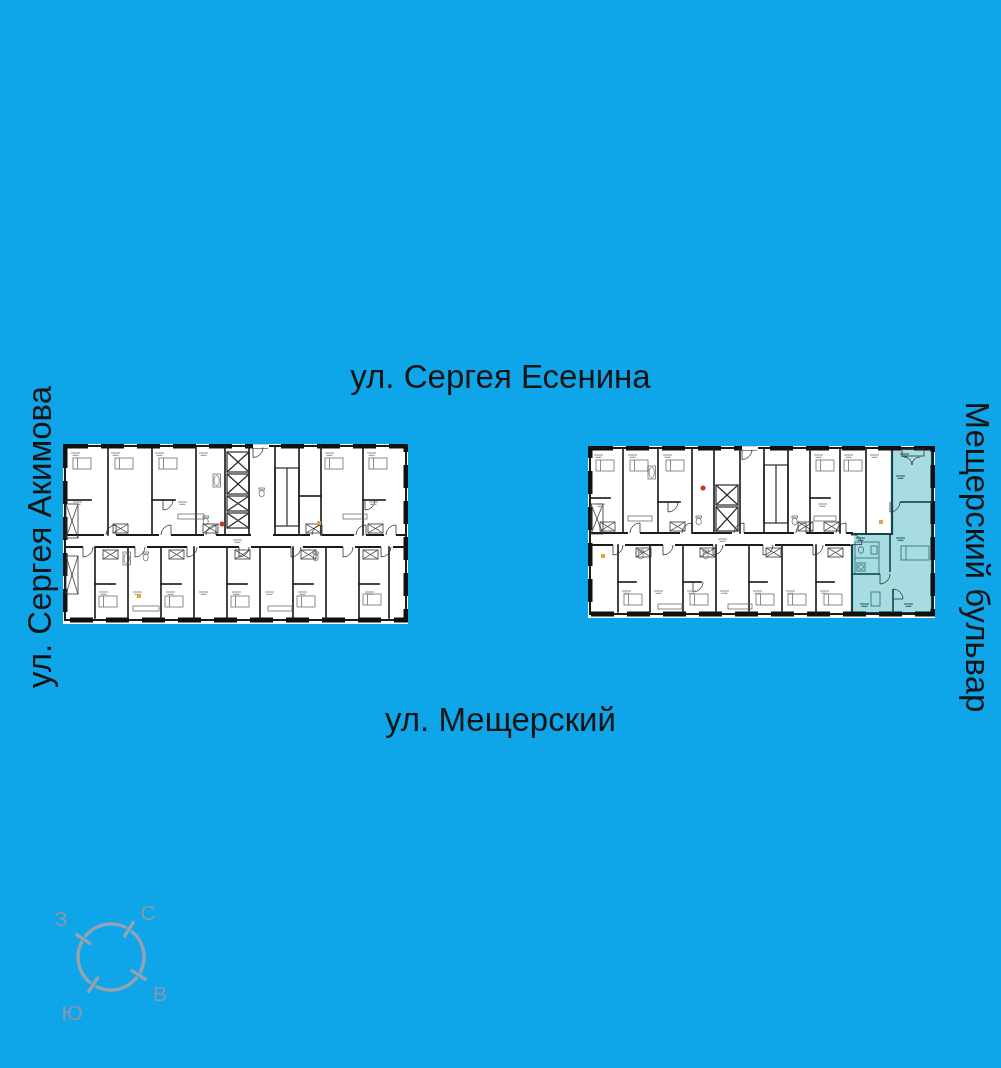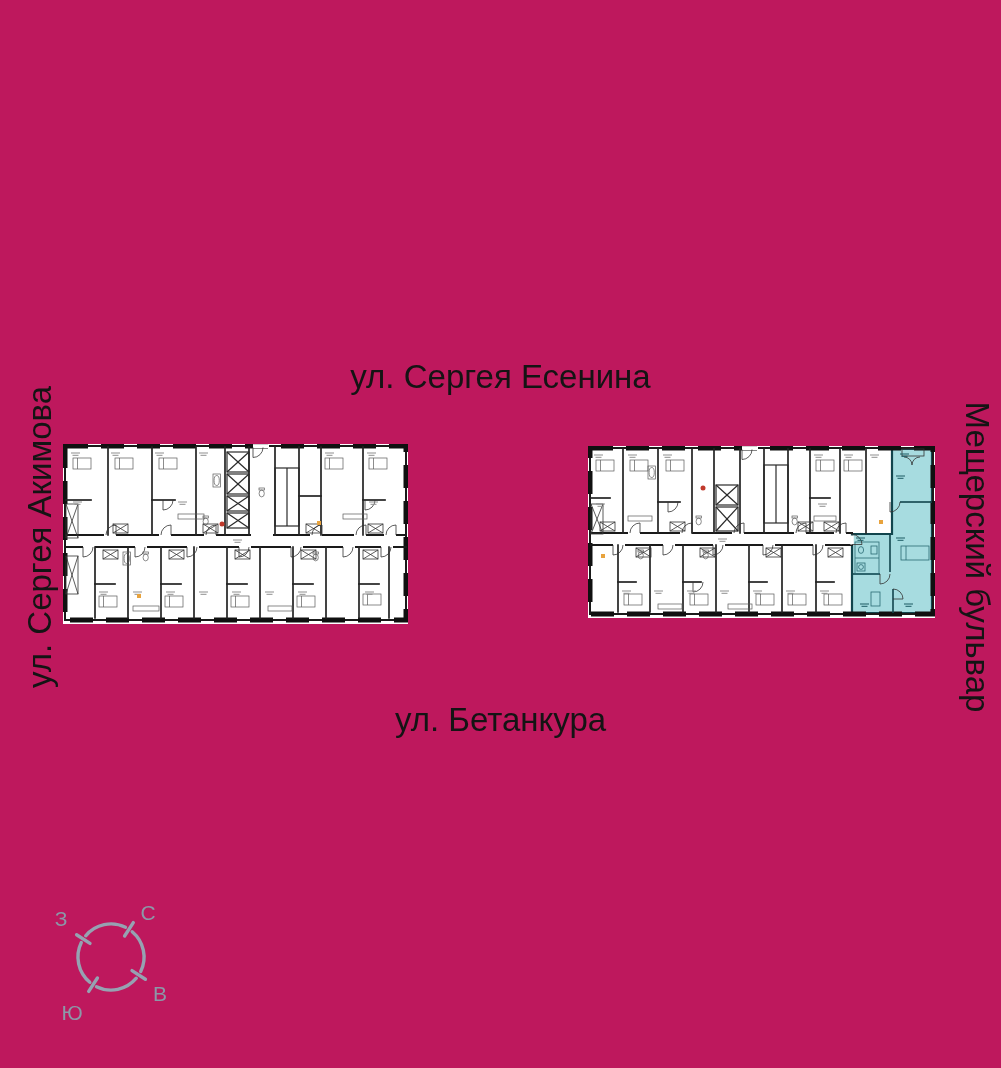--- a/index.html
+++ b/index.html
@@ -1,16 +1,16 @@
 <!DOCTYPE html>
 <html><head>
 <meta charset="utf-8">
 <style>
   html,body{margin:0;padding:0;background:#ffffff;}
-  .canvas{position:relative;width:1001px;height:1068px;background:#be185d;overflow:hidden;
+  .canvas{position:relative;width:1001px;height:1068px;background:#0ea5e9;overflow:hidden;
           font-family:"Liberation Sans","DejaVu Sans",sans-serif;}
   .street{position:absolute;font-size:33px;color:#141414;white-space:nowrap;text-align:center;}
   .street-top{left:0;top:358px;width:1001px;}
   .street-bottom{left:0;top:701px;width:1001px;}
   .street-left{left:-170px;top:518px;width:420px;transform:rotate(-90deg);}
   .street-right{left:767px;top:538px;width:420px;transform:rotate(90deg);}
   svg{position:absolute;}
   .plan-left{left:63px;top:444px;}
   .plan-right{left:588px;top:446px;}
   .compass{left:40px;top:895px;}
@@ -28,21 +28,21 @@
   .gap{fill:#ffffff;stroke:none;}
   .cmp{stroke:#96a2b2;stroke-width:3.4;fill:none;stroke-linecap:round;}
   .cmp-label{font-size:21px;fill:#8c98a8;}
 </style>
 </head>
 <body>
 
 <div class="canvas">
 
   <div class="street street-top">ул. Сергея Есенина</div>
-  <div class="street street-bottom">ул. Бетанкура</div>
+  <div class="street street-bottom">ул. Мещерский</div>
   <div class="street street-left">ул. Сергея Акимова</div>
   <div class="street street-right">Мещерский бульвар</div>
 
   <svg class="plan-left" width="345" height="180" viewBox="0 0 345 180">
     <defs>
       <g id="door" class="thin">
           <line x1="0" y1="0" x2="0" y2="10"></line>
           <path d="M0,10 A10 10 0 0 0 10,0"></path>
         </g>
       <g id="xb" class="thin">

